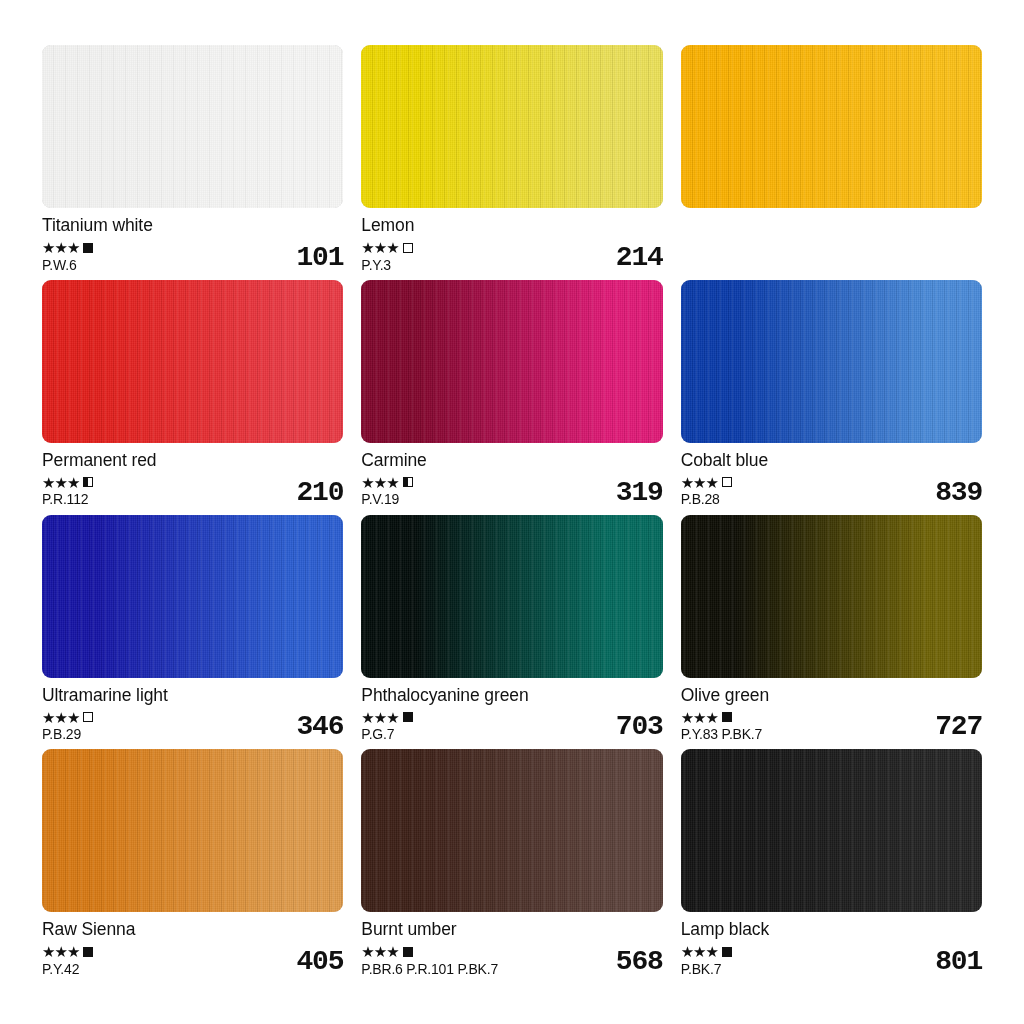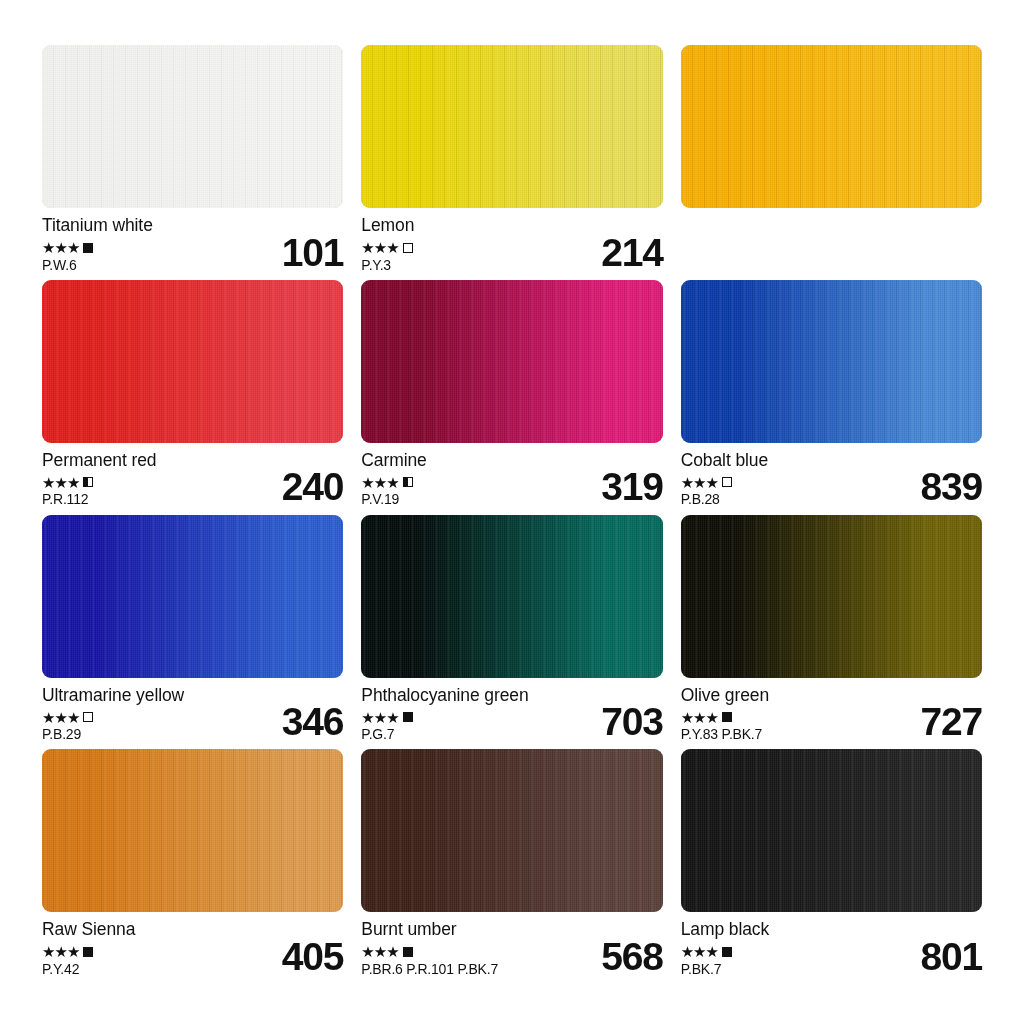--- a/index.html
+++ b/index.html
@@ -110,25 +110,26 @@
   }
   .opacity-box.full { background: #111; }
   .opacity-box.half { background: linear-gradient(90deg, #111 0 50%, #fff 50% 100%); }
   .opacity-box.open { background: #fff; }
   .pigment {
     font-size: 14px;
     letter-spacing: -0.2px;
     white-space: nowrap;
   }
   .code {
-    font-size: 39px;
+    font-size: 28px;
     font-weight: 700;
     letter-spacing: -1.2px;
     line-height: .92;
     padding-bottom: 1px;
+    font-family: Liberation Mono, monospace;
   }
 </style>
 </head>
 <body>
 
 <div id="chart">
     <div class="swatch-cell">
       <div class="chip pale">
         <div class="grad" style="background: linear-gradient(90deg, rgb(243, 243, 242) 0%, rgb(243, 243, 242) 18%, rgb(246, 246, 245) 82%, rgb(246, 246, 245) 100%);"></div>
         <div class="weave"></div>
@@ -179,21 +180,21 @@
       </div>
       <div class="meta">
         <div class="meta-left">
           <div class="pname">Permanent red</div>
           <div class="rating">
             <span class="stars">★★★</span>
             <span class="opacity-box half"></span>
           </div>
           <div class="pigment">P.R.112</div>
         </div>
-        <div class="code">240</div>
+        <div class="code">210</div>
       </div>
     </div>
     <div class="swatch-cell">
       <div class="chip">
         <div class="grad" style="background: linear-gradient(90deg, rgb(129, 6, 44) 0%, rgb(129, 6, 44) 18%, rgb(225, 26, 119) 82%, rgb(225, 26, 119) 100%);"></div>
         <div class="weave"></div>
         <div class="streaks"></div>
       </div>
       <div class="meta">
         <div class="meta-left">
@@ -226,21 +227,21 @@
       </div>
     </div>
     <div class="swatch-cell">
       <div class="chip">
         <div class="grad" style="background: linear-gradient(90deg, rgb(22, 20, 166) 0%, rgb(22, 20, 166) 18%, rgb(43, 94, 210) 82%, rgb(43, 94, 210) 100%);"></div>
         <div class="weave"></div>
         <div class="streaks"></div>
       </div>
       <div class="meta">
         <div class="meta-left">
-          <div class="pname">Ultramarine yellow</div>
+          <div class="pname">Ultramarine light</div>
           <div class="rating">
             <span class="stars">★★★</span>
             <span class="opacity-box open"></span>
           </div>
           <div class="pigment">P.B.29</div>
         </div>
         <div class="code">346</div>
       </div>
     </div>
     <div class="swatch-cell">

